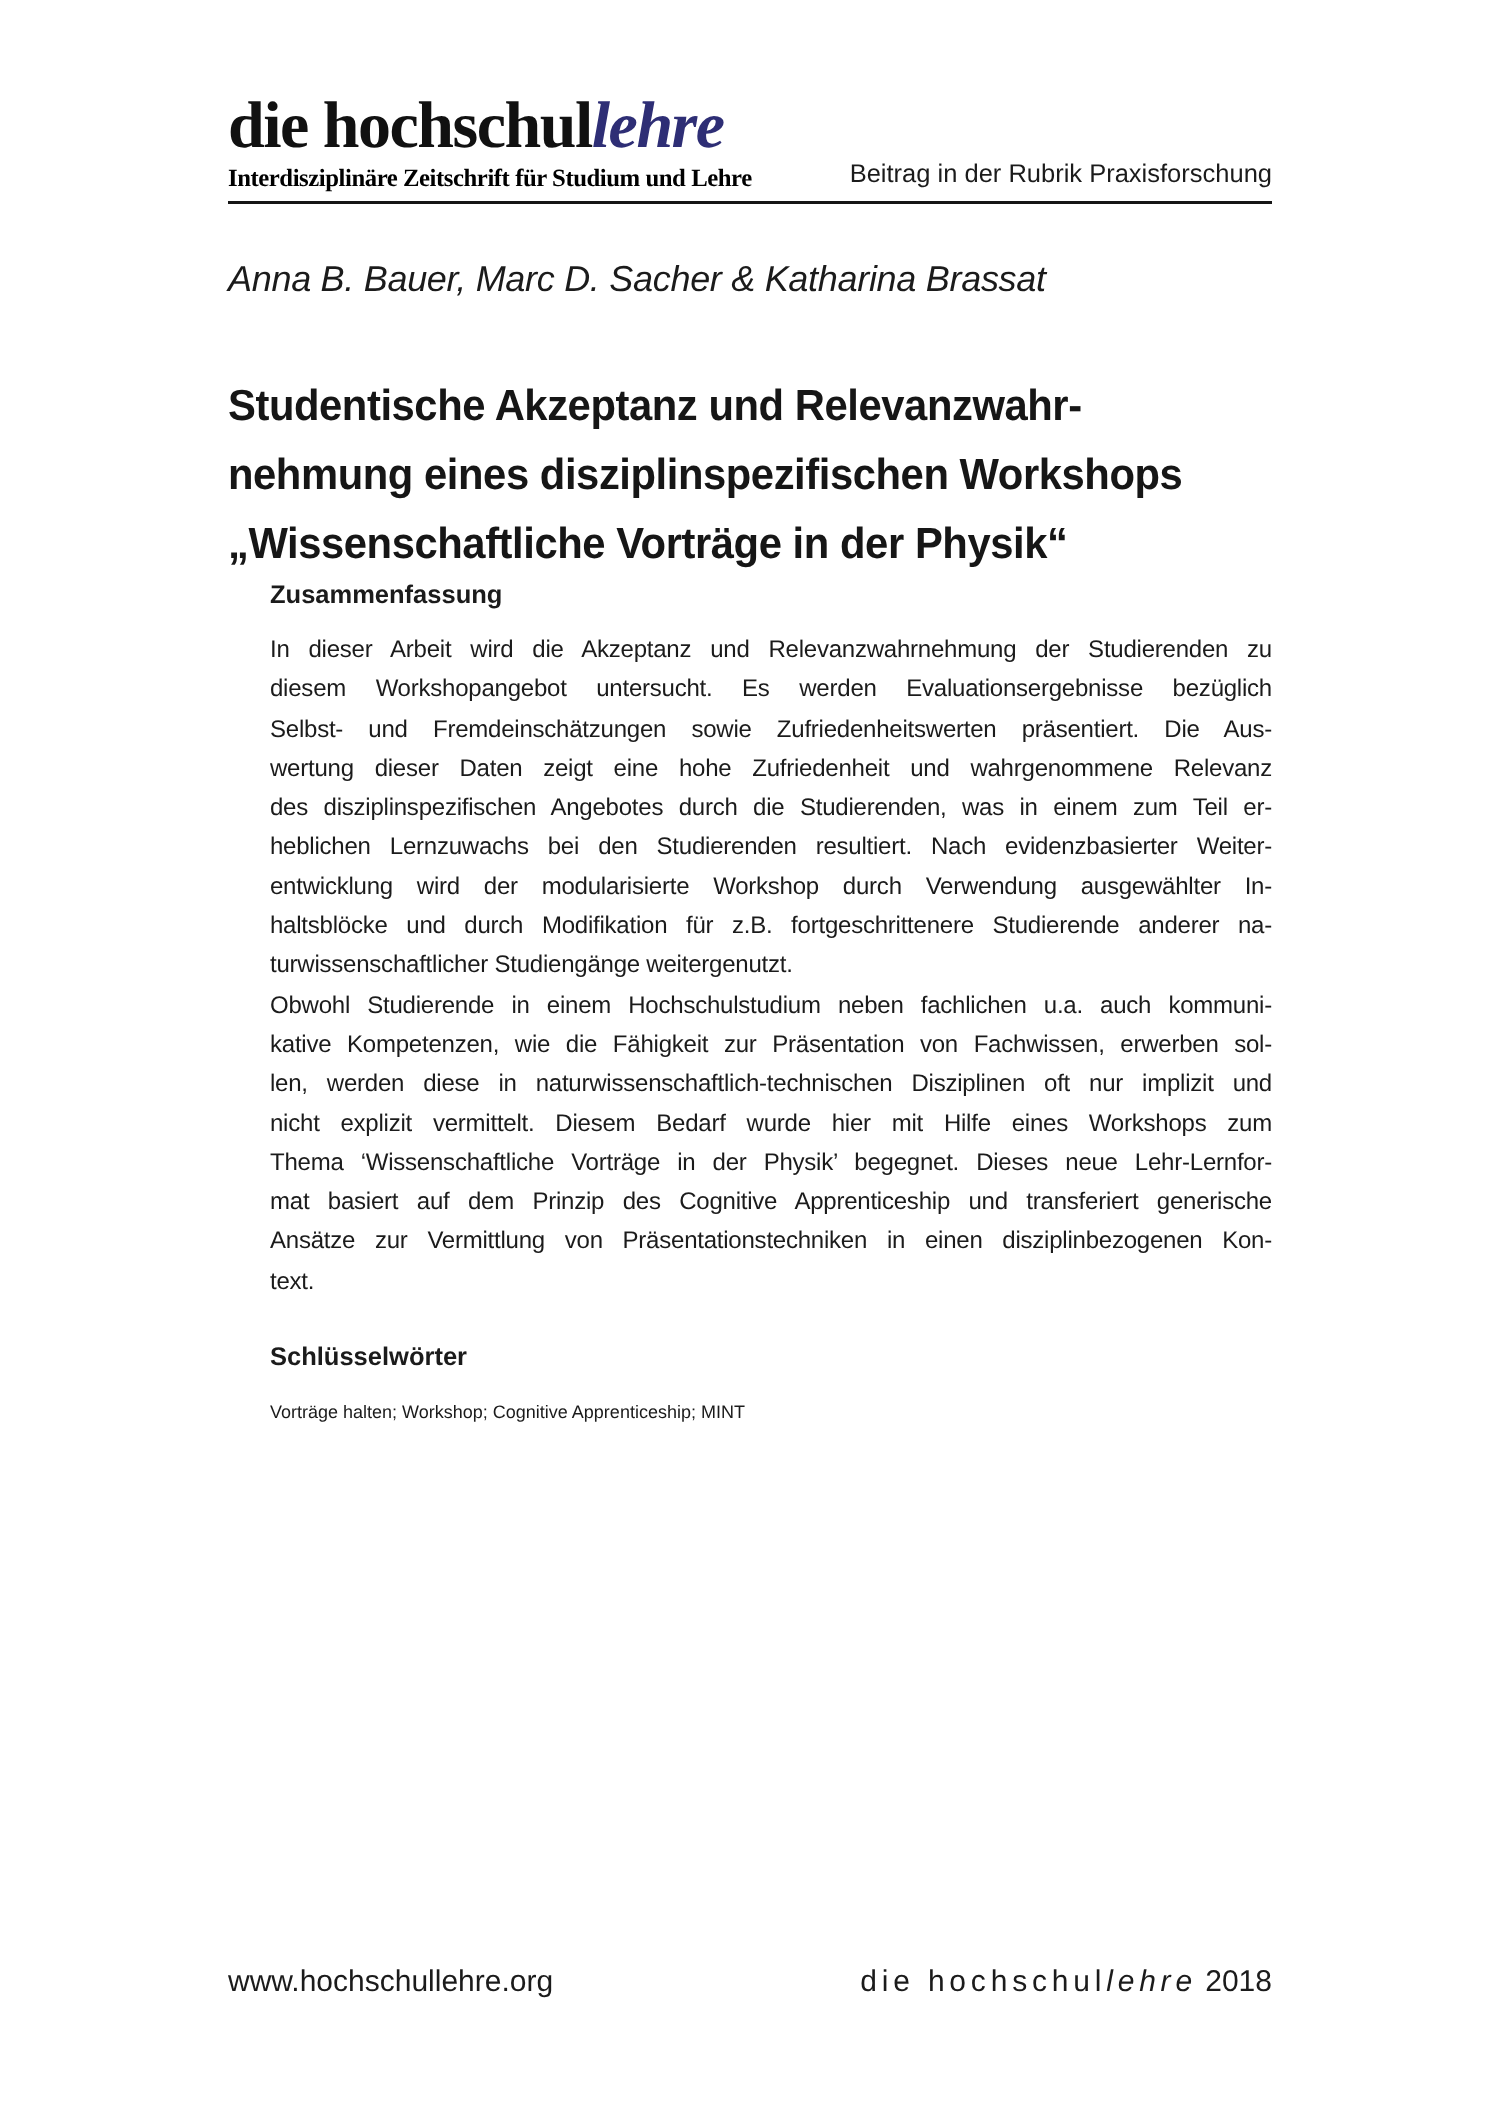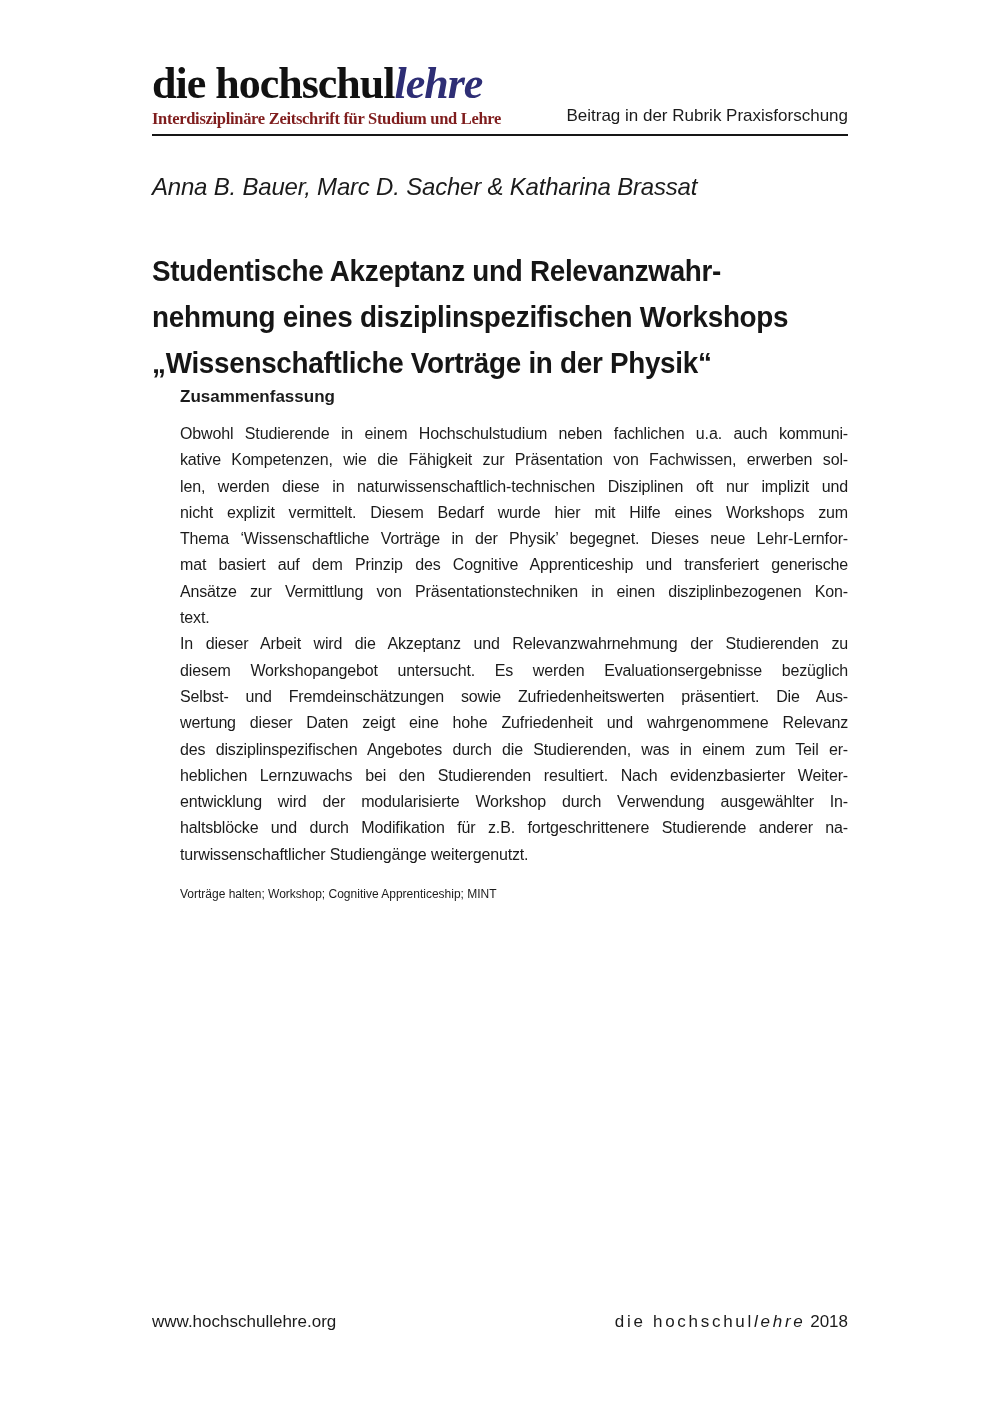--- a/index.html
+++ b/index.html
@@ -32,21 +32,21 @@
     color: #111111;
     white-space: nowrap;
   }
   .logo-blue { color: #2e2e75; font-style: italic; }
   .logo-sub {
     font-family: "Liberation Serif", "DejaVu Serif", serif;
     font-weight: bold;
     font-size: 16.5px;
     letter-spacing: -0.3px;
     margin-top: 3px;
-    color: #7f1d1d;
+    color: #000000;
     white-space: nowrap;
   }
   .issue-info {
     text-align: right;
     font-size: 17px;
     line-height: 23px;
     padding-bottom: 2px;
     white-space: nowrap;
   }
   
@@ -95,21 +95,21 @@
   }
   
   .footer {
     position: absolute;
     left: 152px;
     right: 152px;
     bottom: 82px;
     display: flex;
     justify-content: space-between;
     align-items: baseline;
-    font-size: 17px;
+    font-size: 20px;
     line-height: 21px;
   }
   .footer-url { color: #1b1b1b; text-decoration: none; }
   .footer-journal { white-space: nowrap; }
   .journal-spaced { letter-spacing: 0.16em; }
   .journal-italic { font-style: italic; letter-spacing: 0.16em; }
 </style>
 </head>
 <body>
 
@@ -133,42 +133,43 @@
     <div>Studentische Akzeptanz und Relevanzwahr-</div>
     <div>nehmung eines disziplinspezifischen Workshops</div>
     <div>„Wissenschaftliche Vorträge in der Physik“</div>
   </div>
 
   <div class="abstract">
     <div class="section-heading">Zusammenfassung</div>
 
     <div class="paragraphs">
       <div class="par">
-        <div class="line j">Obwohl Studierende in einem Hochschulstudium neben fachlichen u.a. auch kommuni-</div>
-        <div class="line j">kative Kompetenzen, wie die Fähigkeit zur Präsentation von Fachwissen, erwerben sol-</div>
-        <div class="line j">len, werden diese in naturwissenschaftlich-technischen Disziplinen oft nur implizit und</div>
-        <div class="line j">nicht explizit vermittelt. Diesem Bedarf wurde hier mit Hilfe eines Workshops zum</div>
-        <div class="line j">Thema ‘Wissenschaftliche Vorträge in der Physik’ begegnet. Dieses neue Lehr-Lernfor-</div>
-        <div class="line j">mat basiert auf dem Prinzip des Cognitive Apprenticeship und transferiert generische</div>
-        <div class="line j">Ansätze zur Vermittlung von Präsentationstechniken in einen disziplinbezogenen Kon-</div>
-        <div class="line">text.</div>
-      </div>
-      <div class="par">
         <div class="line j">In dieser Arbeit wird die Akzeptanz und Relevanzwahrnehmung der Studierenden zu</div>
         <div class="line j">diesem Workshopangebot untersucht. Es werden Evaluationsergebnisse bezüglich</div>
         <div class="line j">Selbst- und Fremdeinschätzungen sowie Zufriedenheitswerten präsentiert. Die Aus-</div>
         <div class="line j">wertung dieser Daten zeigt eine hohe Zufriedenheit und wahrgenommene Relevanz</div>
         <div class="line j">des disziplinspezifischen Angebotes durch die Studierenden, was in einem zum Teil er-</div>
         <div class="line j">heblichen Lernzuwachs bei den Studierenden resultiert. Nach evidenzbasierter Weiter-</div>
         <div class="line j">entwicklung wird der modularisierte Workshop durch Verwendung ausgewählter In-</div>
         <div class="line j">haltsblöcke und durch Modifikation für z.B. fortgeschrittenere Studierende anderer na-</div>
         <div class="line">turwissenschaftlicher Studiengänge weitergenutzt.</div>
       </div>
+      <div class="par">
+        <div class="line j">Obwohl Studierende in einem Hochschulstudium neben fachlichen u.a. auch kommuni-</div>
+        <div class="line j">kative Kompetenzen, wie die Fähigkeit zur Präsentation von Fachwissen, erwerben sol-</div>
+        <div class="line j">len, werden diese in naturwissenschaftlich-technischen Disziplinen oft nur implizit und</div>
+        <div class="line j">nicht explizit vermittelt. Diesem Bedarf wurde hier mit Hilfe eines Workshops zum</div>
+        <div class="line j">Thema ‘Wissenschaftliche Vorträge in der Physik’ begegnet. Dieses neue Lehr-Lernfor-</div>
+        <div class="line j">mat basiert auf dem Prinzip des Cognitive Apprenticeship und transferiert generische</div>
+        <div class="line j">Ansätze zur Vermittlung von Präsentationstechniken in einen disziplinbezogenen Kon-</div>
+        <div class="line">text.</div>
+      </div>
     </div>
 
+    <div class="section-heading keywords-heading">Schlüsselwörter</div>
     <div class="keywords-text">Vorträge halten; Workshop; Cognitive Apprenticeship; MINT</div>
   </div>
 
   <div class="footer">
     <a href="#" class="footer-url">www.hochschullehre.org</a>
     <div class="footer-journal">
       <span class="journal-spaced">die hochschul</span><span class="journal-italic">lehre</span><span> 2018</span>
     </div>
   </div>
 

